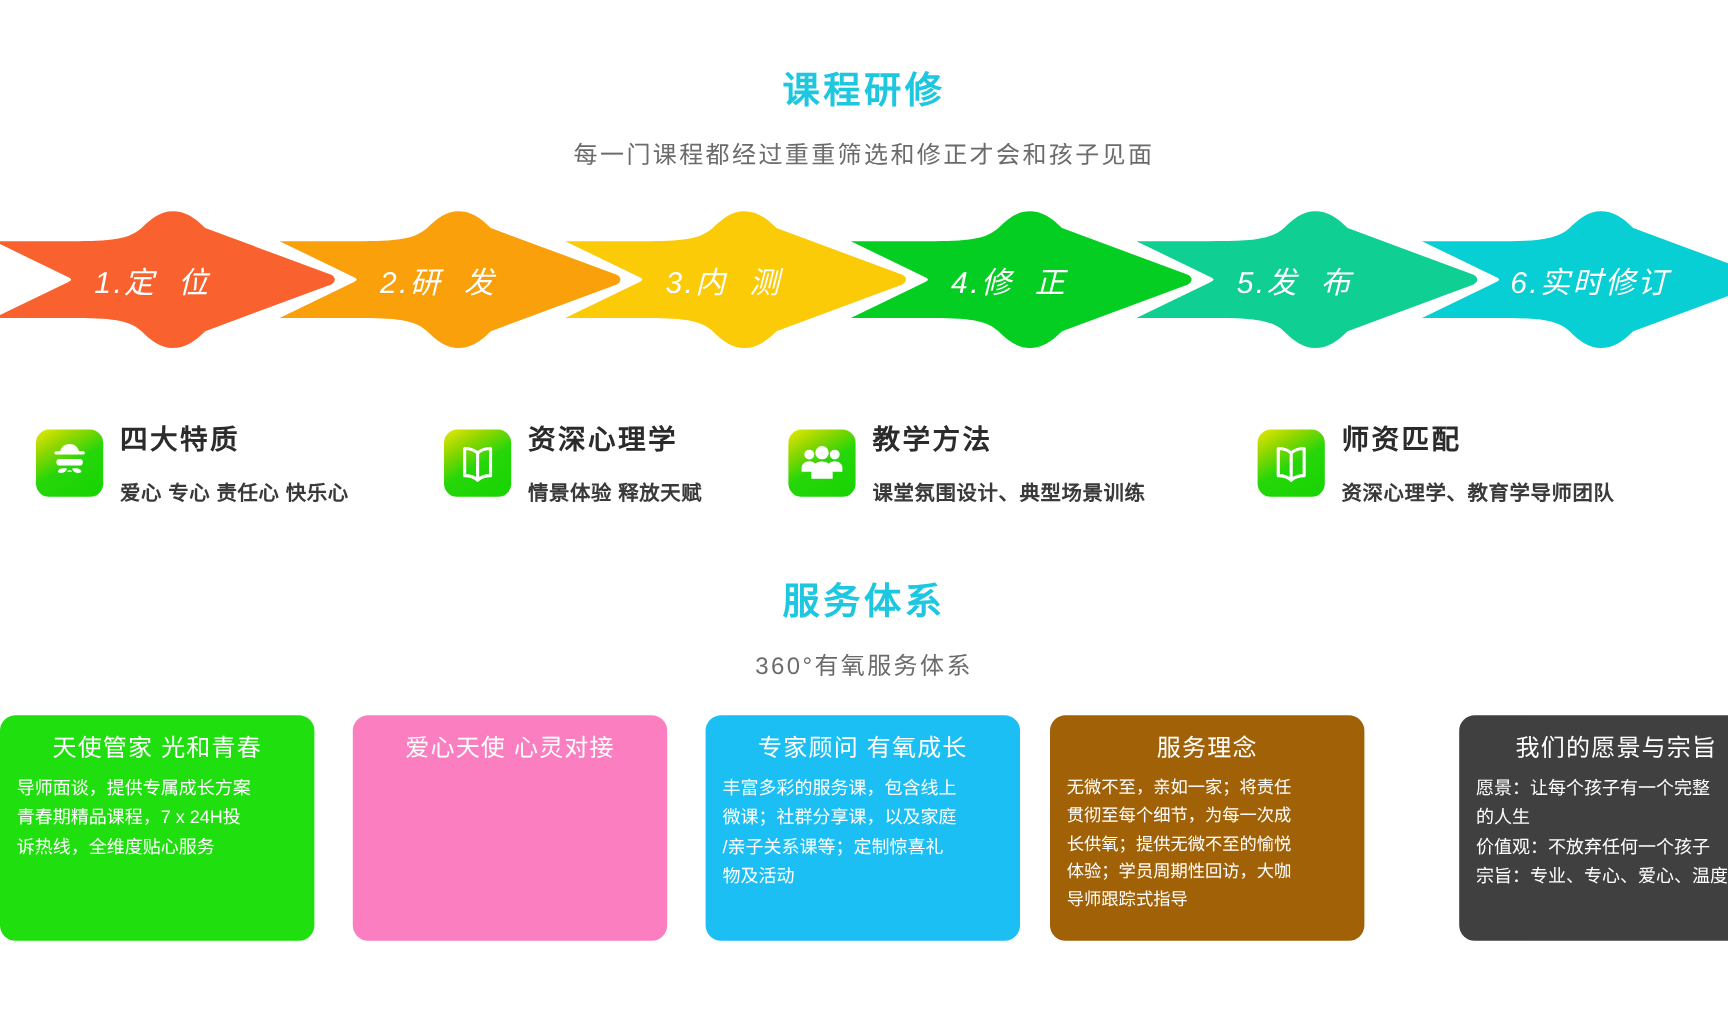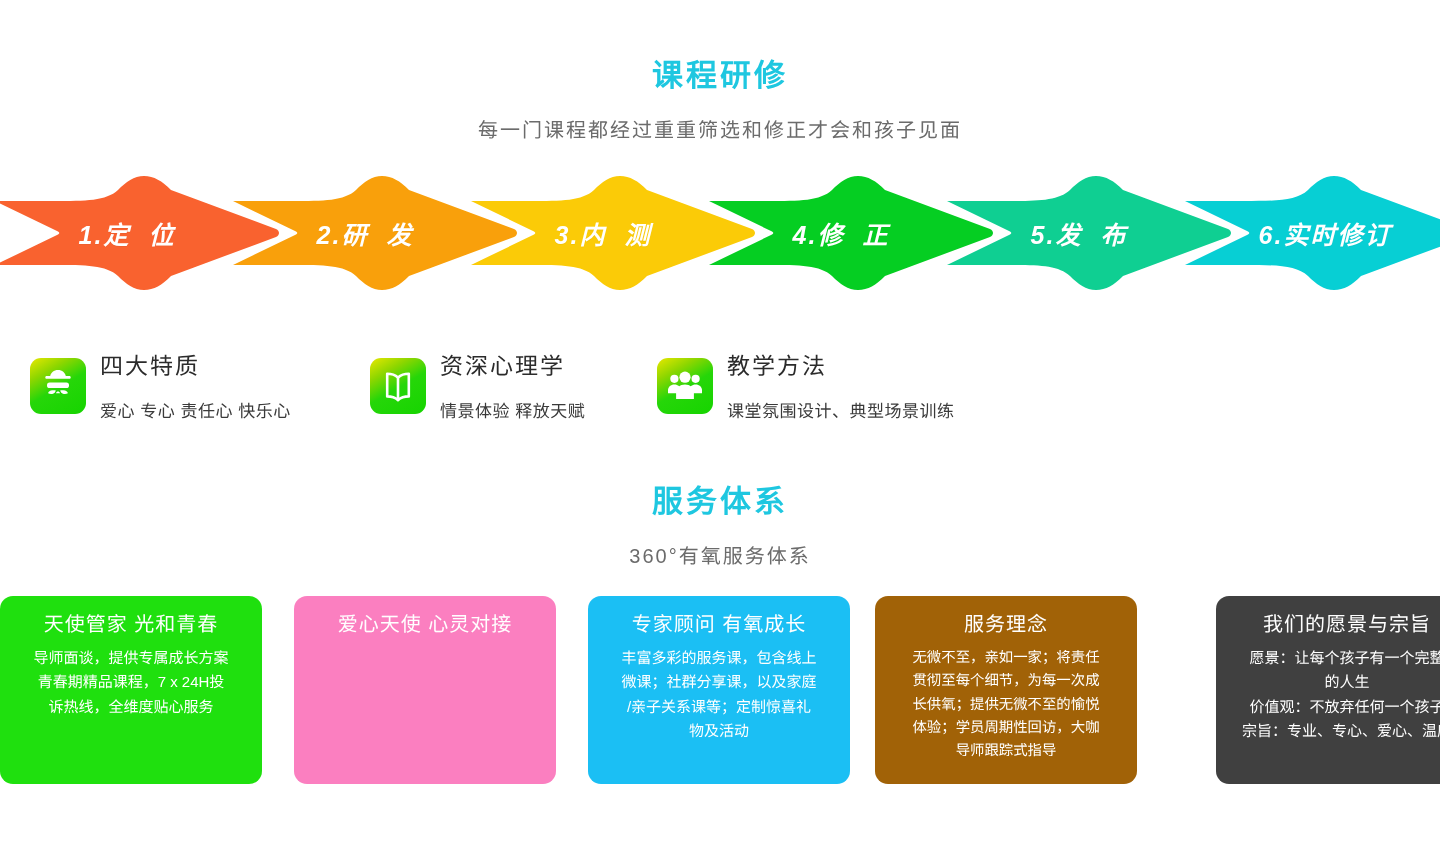--- a/index.html
+++ b/index.html
@@ -49,36 +49,37 @@
     display: flex;
     align-items: center;
     justify-content: center;
   }
   .flow-arrow svg { position:absolute; inset:0; width:100%; height:100%; display:block; }
   .flow-label {
     position: relative;
     z-index: 2;
     color: #ffffff;
     font-size: 25px;
-    font-weight: bold;
+    font-weight: normal;
     font-style: italic;
     letter-spacing: 2px;
     white-space: nowrap;
     text-shadow: 0 1px 0 rgba(0,0,0,.04);
     transform: translateX(-12px);
   }
   .flow-label .sp { letter-spacing: 11px; }
 
   
   .features {
     position: absolute;
     top: 352px;
     left: 0;
     width: 1440px;
     height: 84px;
+    font-weight: bold;
   }
   .feature {
     position: absolute;
     top: 0;
     display: flex;
     align-items: flex-start;
     gap: 14px;
   }
   .feature-icon {
     width: 56px;
@@ -131,21 +132,20 @@
     line-height: 1.2;
     letter-spacing: 1px;
     margin-bottom: 10px;
     white-space: nowrap;
   }
   .card-body {
     font-size: 15px;
     line-height: 1.62;
     letter-spacing: 0px;
     white-space: pre-line;
-    text-align: center;
   }
   .card.narrow .card-body { font-size: 14.4px; }
 </style>
 </head>
 <body>
 
 <div class="page">
 
   <div class="section-head" id="head-courses">
     <div class="section-title">课程研修</div>
@@ -324,20 +324,35 @@
       <circle cx="20" cy="11.2" r="5.6"></circle>
       <path d="M20 18.6c-5 0-8.9 3.3-8.9 7.7V33h17.8v-6.7c0-4.4-3.9-7.7-8.9-7.7z"></path>
     </g>
   </svg>
         </div>
         <div class="feature-text">
           <div class="feature-title">教学方法</div>
           <div class="feature-desc">课堂氛围设计、典型场景训练</div>
         </div>
       </div>
+      <div class="feature" style="left: 1048px;">
+        <div class="feature-icon">
+          <svg width="40" height="40" viewBox="0 0 40 40">
+      <g fill="none" stroke="#ffffff" stroke-width="2.6" stroke-linejoin="round" stroke-linecap="round">
+        <path d="M20 11.5 C17 8.8 13.6 7.8 9.2 7.8 L9.2 30.4 C13.6 30.4 17 31.4 20 34"></path>
+        <path d="M20 11.5 C23 8.8 26.4 7.8 30.8 7.8 L30.8 30.4 C26.4 30.4 23 31.4 20 34"></path>
+        <path d="M20 11.8 L20 33.6"></path>
+      </g>
+    </svg>
+        </div>
+        <div class="feature-text">
+          <div class="feature-title">师资匹配</div>
+          <div class="feature-desc">资深心理学、教育学导师团队</div>
+        </div>
+      </div>
     </div>
 
   <div class="section-head" id="head-service">
     <div class="section-title">服务体系</div>
     <div class="section-sub">360°有氧服务体系</div>
   </div>
 
   <div class="cards" id="cards">
       <div class="card" style="left: 0px; background: rgb(31, 224, 14);">
         <div class="card-title">天使管家 光和青春</div>

